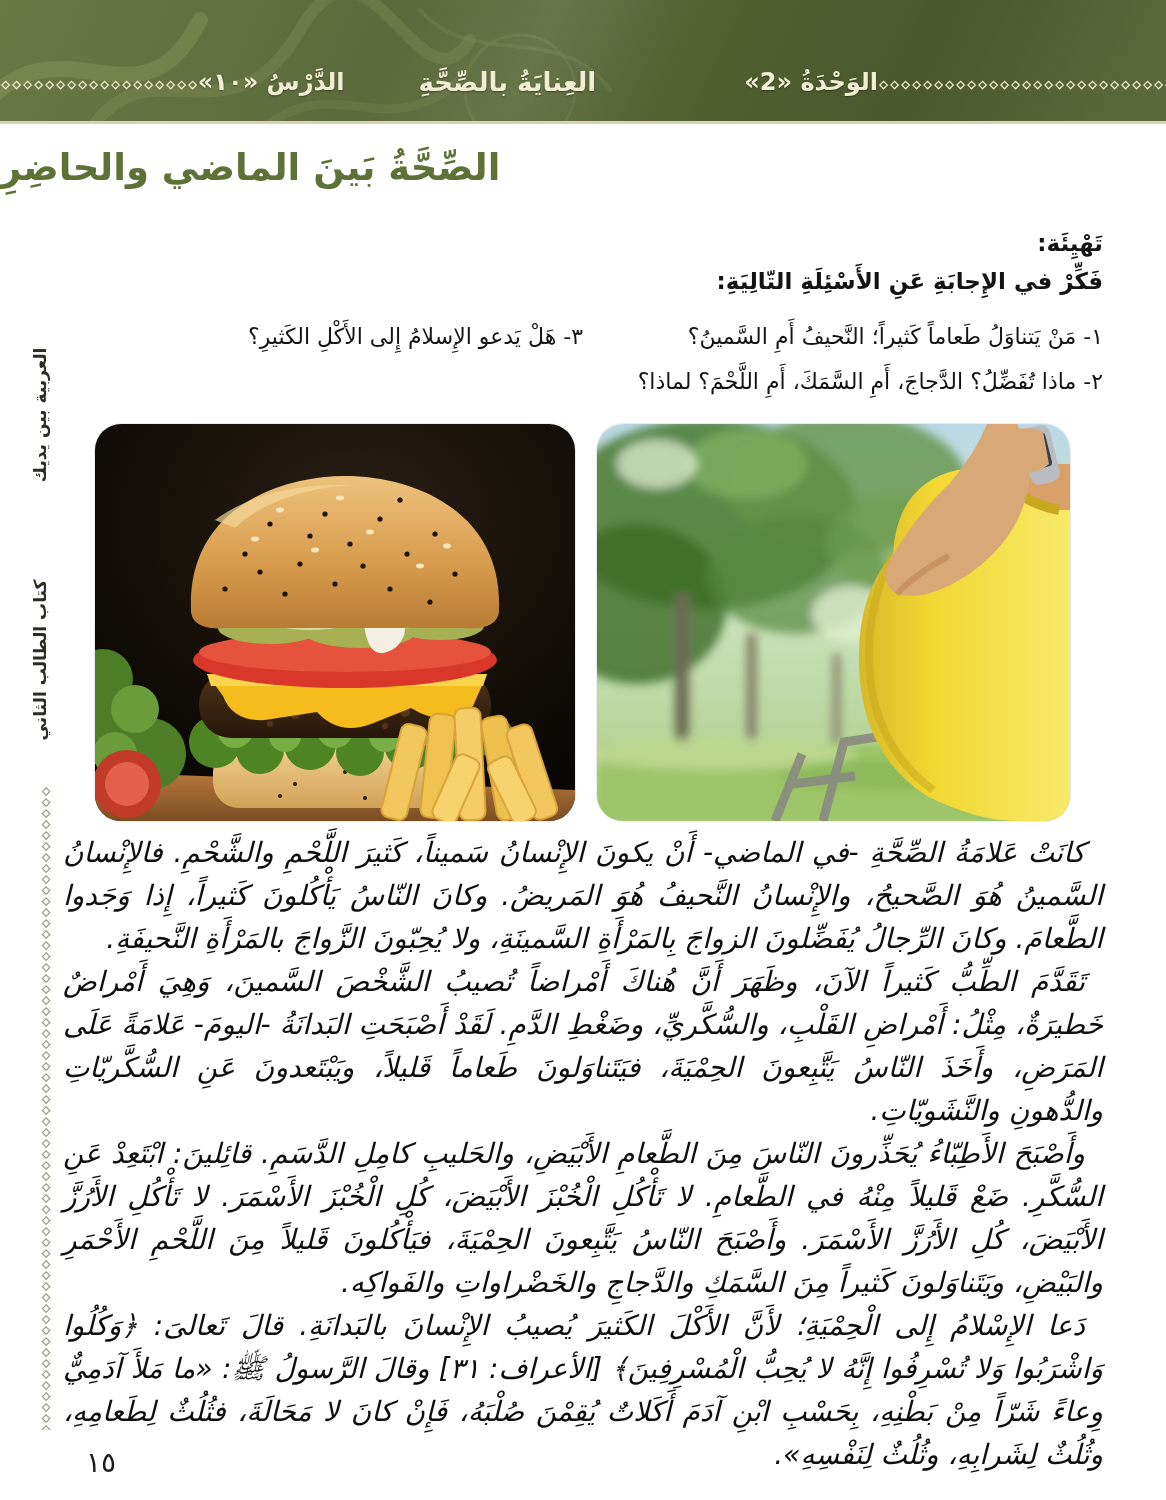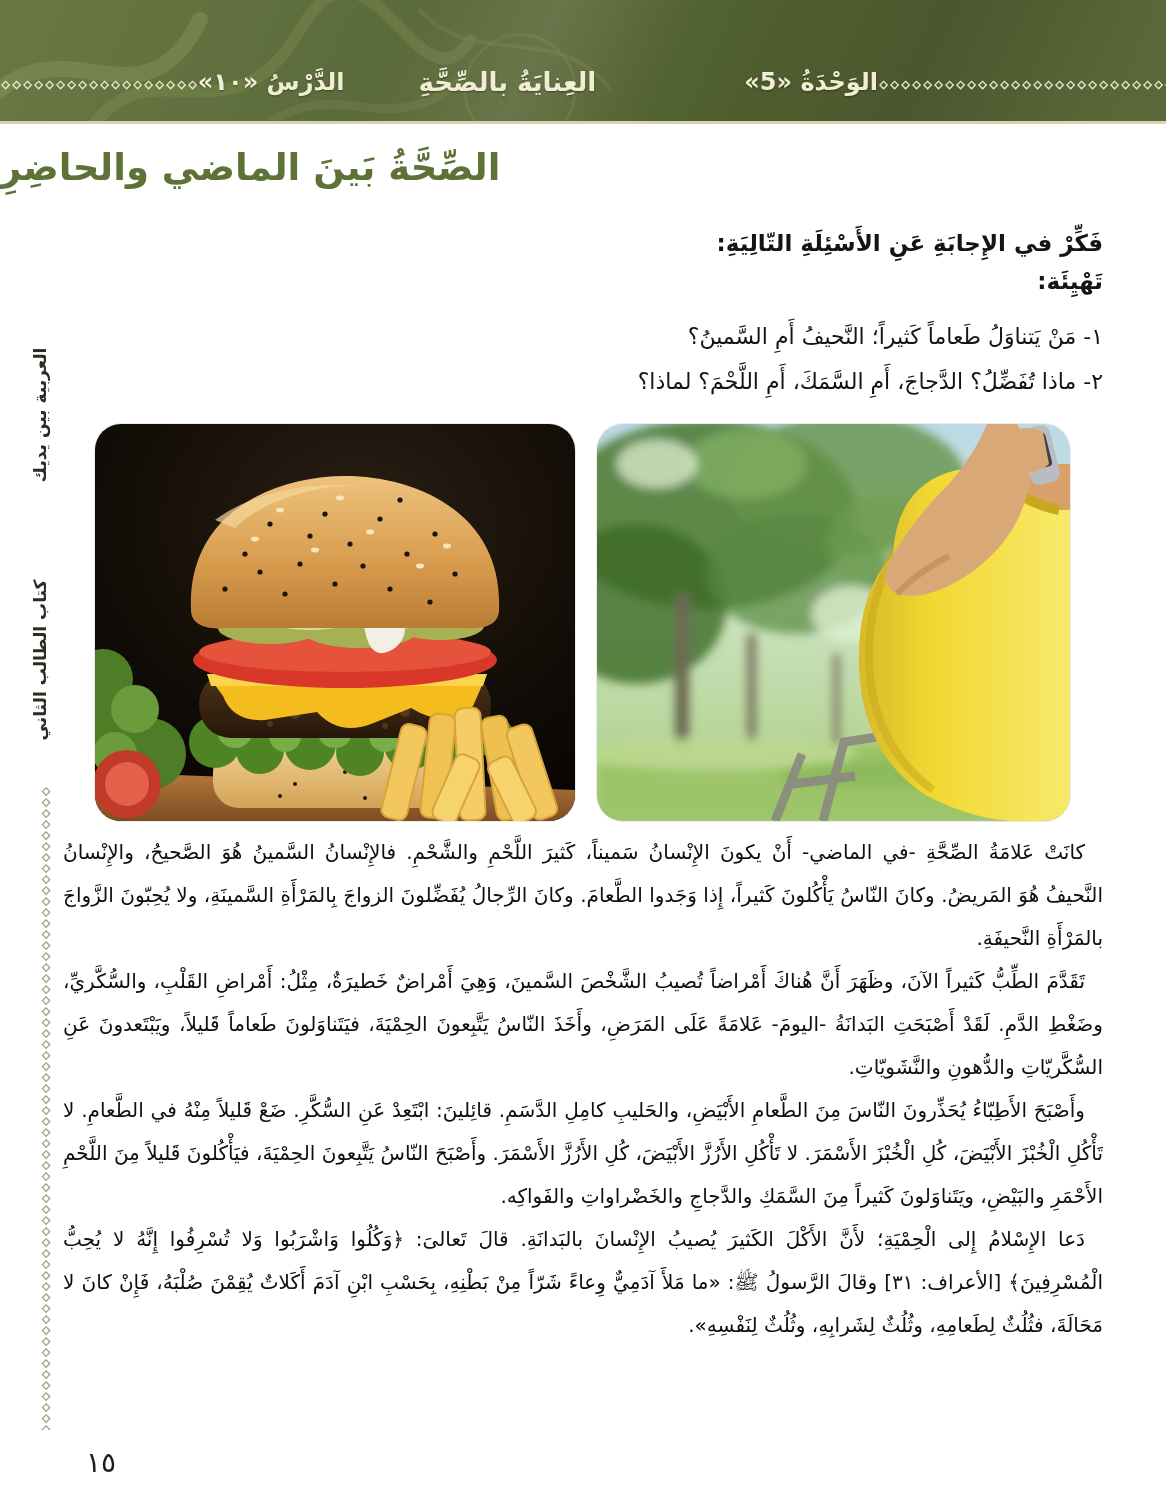--- a/index.html
+++ b/index.html
@@ -67,21 +67,21 @@
   .photo {
     height: 397px; border-radius: 26px; overflow: hidden;
     box-shadow: 0 0 0 1px rgba(0,0,0,0.08);
   }
   .photo svg { display: block; }
 
   
   .body-text {
     position: absolute; top: 831px; right: 63px; width: 1040px;
     direction: rtl; text-align: justify; color: #0f0f0f;
-    font-size: 20px; line-height: 43px;
+    font-size: 28px; line-height: 43px; font-style: italic;
   }
   .body-text p { text-indent: 18px; }
 
   
   .side-series, .side-book {
     position: absolute; text-align: center; white-space: nowrap;
     font-size: 17px; font-weight: bold; color: #2e2a24; direction: rtl;
   }
   .side-series { width: 160px; left: -40px; top: 405px; transform: rotate(-90deg); }
   .side-book   { width: 220px; left: -70px; top: 650px; transform: rotate(-90deg); }
@@ -110,51 +110,52 @@
     <div class="h-chain right-seg">
       <svg width="100%" height="12">
           <defs>
             <pattern id="dchA" width="11" height="12" patternUnits="userSpaceOnUse">
               <rect x="3" y="3.5" width="5.2" height="5.2" fill="none" stroke="#ece7c9" stroke-width="1.3" transform="rotate(45 5.6 6.1)"></rect>
             </pattern>
           </defs>
           <rect width="100%" height="12" fill="url(#dchA)"></rect>
         </svg>
     </div>
-    <div class="h-txt">الوَحْدَةُ  «5»</div>
+    <div class="h-txt">الوَحْدَةُ  «2»</div>
     <div class="h-sp1"></div>
     <div class="h-txt h-subject">العِنايَةُ بالصِّحَّةِ</div>
     <div class="h-sp2"></div>
     <div class="h-txt">الدَّرْسُ  «١٠»</div>
     <div class="h-chain left-seg">
       <svg width="100%" height="12">
           <defs>
             <pattern id="dchB" width="11" height="12" patternUnits="userSpaceOnUse">
               <rect x="3" y="3.5" width="5.2" height="5.2" fill="none" stroke="#ece7c9" stroke-width="1.3" transform="rotate(45 5.6 6.1)"></rect>
             </pattern>
           </defs>
           <rect width="100%" height="12" fill="url(#dchB)"></rect>
         </svg>
     </div>
   </div>
 </div>
 
 <div class="page-title">الصِّحَّةُ بَينَ الماضي والحاضِرِ</div>
 
 <div class="intro">
+  <div>تَهْيِئَة:</div>
   <div>فَكِّرْ في الإِجابَةِ عَنِ الأَسْئِلَةِ التّالِيَةِ:</div>
-  <div>تَهْيِئَة:</div>
 </div>
 
 <div class="questions">
   <div class="q-col">
     <div>١- مَنْ يَتناوَلُ طَعاماً كَثيراً؛ النَّحيفُ أَمِ السَّمينُ؟</div>
     <div>٢- ماذا تُفَضِّلُ؟ الدَّجاجَ، أَمِ السَّمَكَ، أَمِ اللَّحْمَ؟ لماذا؟</div>
   </div>
   <div class="q-col">
+    <div>٣- هَلْ يَدعو الإِسلامُ إِلى الأَكْلِ الكَثيرِ؟</div>
   </div>
 </div>
 
 <div class="photos">
 
   <div class="photo" style="width:480px">
     <svg width="480" height="397" viewBox="0 0 480 397">
       <defs>
         <radialGradient id="bgDark" cx="55%" cy="25%" r="85%">
           <stop offset="0%" stop-color="#2a2014"></stop>

